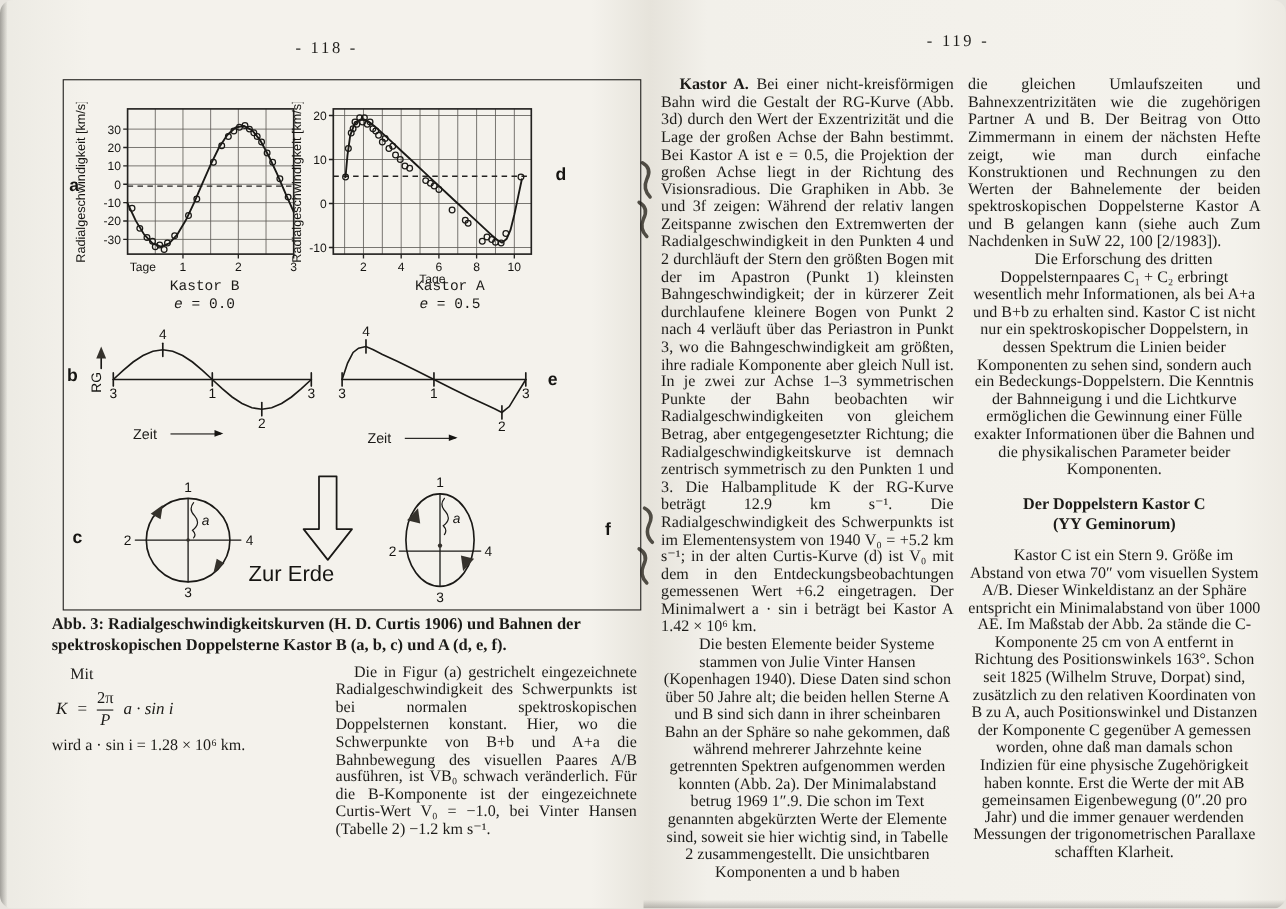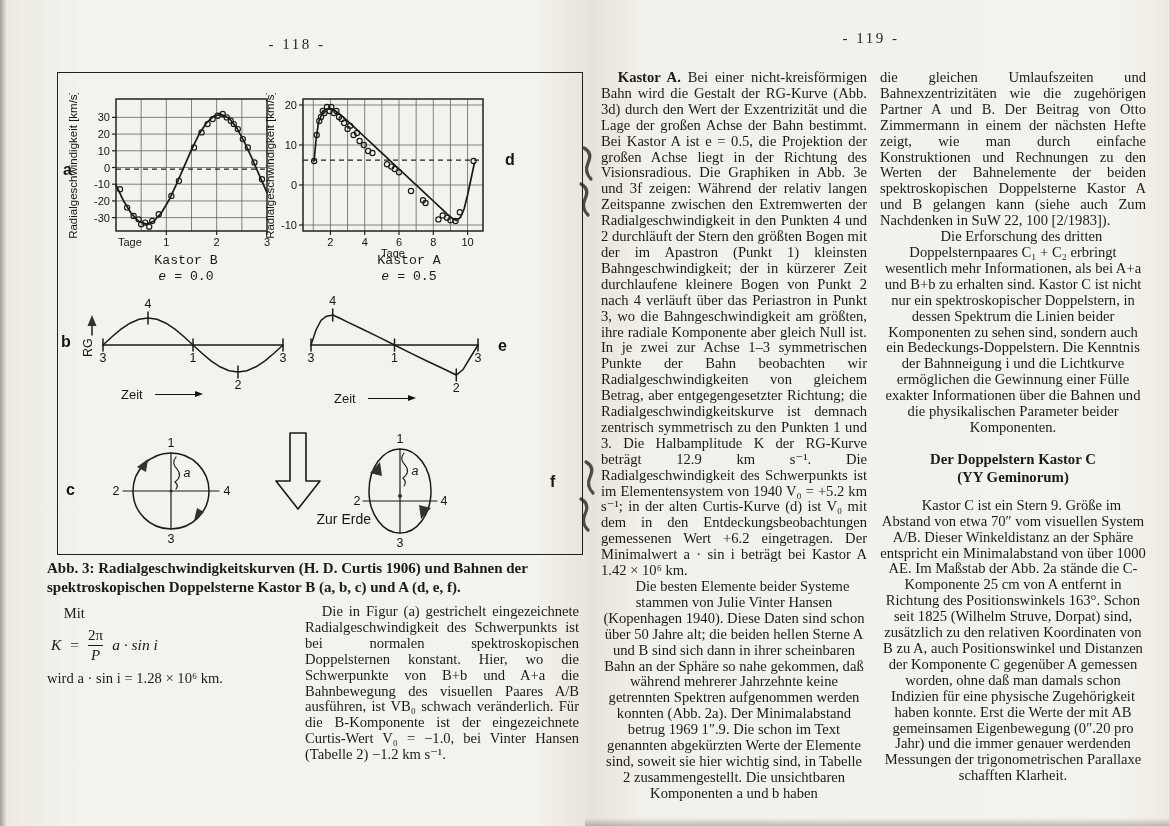--- a/index.html
+++ b/index.html
@@ -1,18 +1,18 @@
 <!DOCTYPE html>
 <html lang="de"><head>
 <meta charset="utf-8">
 <style>
   html,body{margin:0;padding:0;background:#e7e4de;}
   #app{position:relative;width:1169px;height:826px;overflow:hidden;color:#1c1b18;
        background:linear-gradient(90deg,#eceae3 0%,#f4f2ec 7%,#f4f2ec 46%,#e6e3db 50.6%,#f2f0ea 55%,#f4f2ec 96%,#edeae3 100%);
-       font-family:"Liberation Serif","DejaVu Serif",serif;}
+       font-family:"Liberation Serif","DejaVu Serif",serif;border-radius:12px;}
   .abs{position:absolute;}
   .page-header{font-size:15px;letter-spacing:2.5px;text-align:center;color:#201f1c;}
   .figure-box{border:1.8px solid #201f1c;}
   .body-col{font-size:14.6px;line-height:15.9px;text-align:justify;hyphens:auto;}
   .body-col p{margin:0;}
   .body-col p.indent{text-indent:1.15em;}
   .body-col p + p{margin-top:0;text-align:center;}
   .lead-bold{font-weight:700;}
   .caption{font-weight:700;font-size:15px;line-height:19px;}
   .subheading{font-weight:700;text-align:center;font-size:14.8px;line-height:18px;margin:14px 0 12px 0 !important;text-indent:0 !important;}
@@ -271,21 +271,21 @@
       <text x="18" y="62" class="slab">2</text>
       <text x="73" y="110" class="slab">3</text>
       <text x="129" y="62" class="slab">4</text>
       <text x="89" y="44" class="slab" style="font-style:italic">a</text>
     </svg>
     <div class="abs fig-label" style="left:8px;top:408px">c</div>
 
     <svg class="abs" style="left:195px;top:352px" width="90" height="100">
       <polygon points="37,8 53,8 53,56 67,56 45,84 23,56 37,56" style="fill:#f4f2ec;stroke:#1b1a17;stroke-width:1.6;stroke-linejoin:round"></polygon>
     </svg>
-    <div class="abs fig-text" style="left:168px;top:438px;width:145px;text-align:right;font-size:14px">Zur Erde</div>
+    <div class="abs fig-text" style="left:168px;top:438px;width:145px;text-align:left;font-size:20px">Zur Erde</div>
 
     <svg class="abs" style="left:285px;top:360px" width="190" height="125">
       <ellipse cx="57" cy="58" rx="31" ry="42" class="sline"></ellipse>
       <line x1="20" y1="68" x2="94" y2="68" class="sline" style="stroke-width:1.2"></line>
       <line x1="57" y1="16" x2="57" y2="100" class="sline" style="stroke-width:1.2"></line>
       <circle cx="57" cy="63" r="2" class="mark"></circle>
       <path d="M61 20 q-5 6 1 12 q6 7 -2 13 q4 4 1 8" class="sline" style="stroke-width:1.1"></path>
       <polygon points="27,40 37,29 39,43" class="mark"></polygon>
       <polygon points="88,75 78,86 76,72" class="mark"></polygon>
       <text x="57" y="10" class="slab">1</text>

